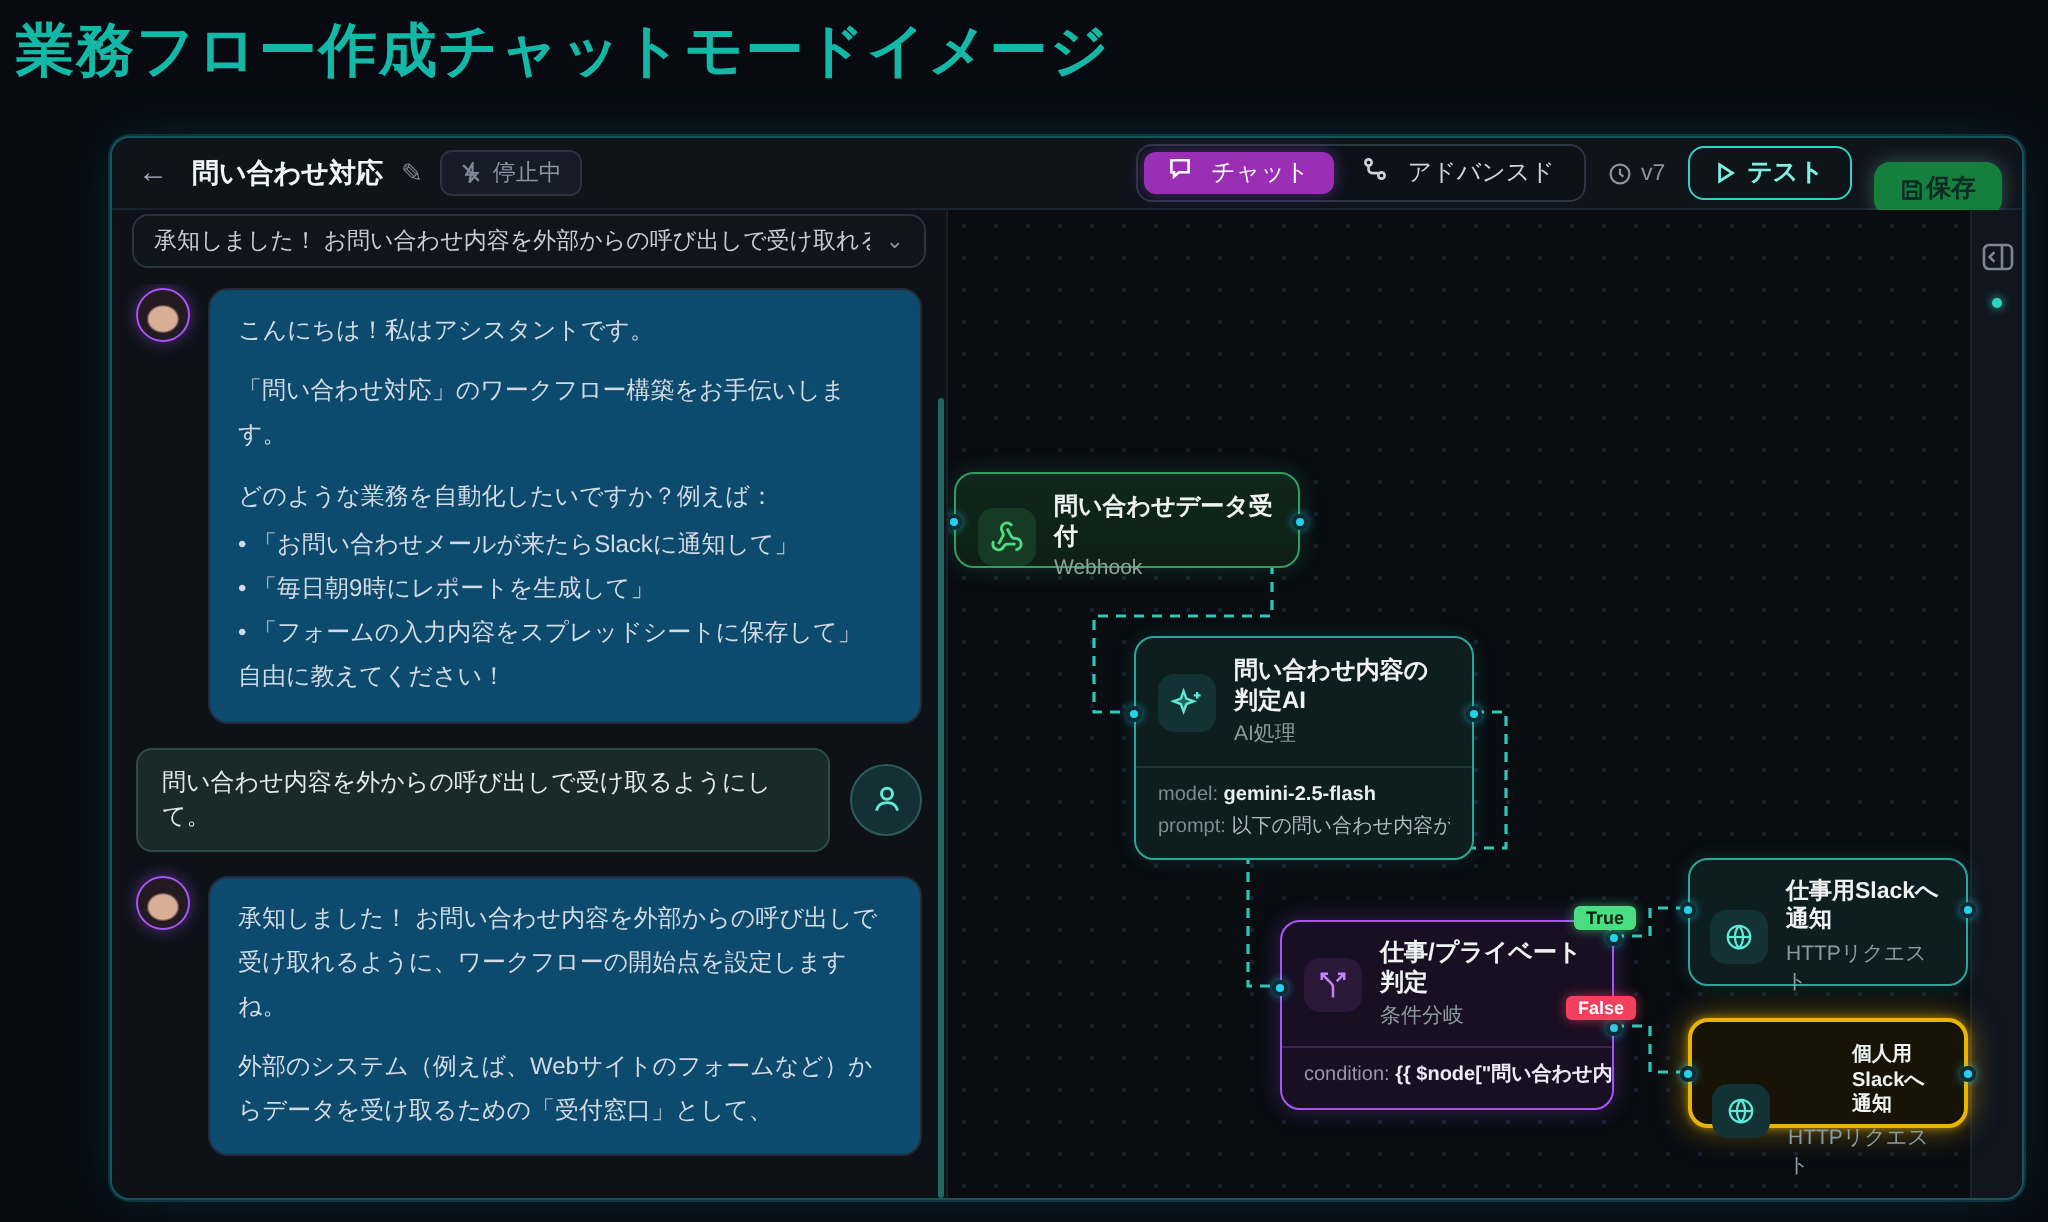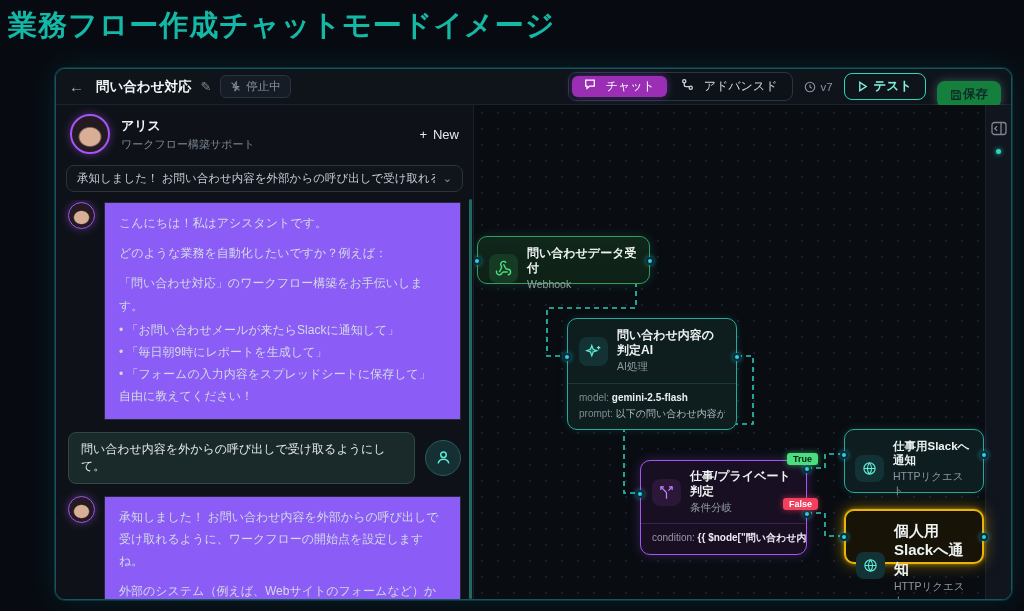--- a/index.html
+++ b/index.html
@@ -70,21 +70,21 @@
   .new-btn { margin-left:auto; display:flex; gap:6px; align-items:center; color:#e5e9f0; font-size:13px; cursor:pointer; }
   .history-bar {
     margin:2px 10px 8px; height:27px; border:1px solid #2a3340; border-radius:8px; background:#10141b;
     display:flex; align-items:center; padding:0 10px; font-size:11.5px; color:#c6cdd6; gap:8px; cursor:pointer;
   }
   .history-text { flex:1; white-space:nowrap; overflow:hidden; }
   .chevron { color:#8a94a3; font-size:11px; }
   .messages { flex:1; padding:2px 12px 0; display:flex; flex-direction:column; gap:12px; overflow:hidden; }
   .msg { display:flex; gap:9px; align-items:flex-start; }
   .bubble {
-    background:#8b5cf6; border:1px solid #242b37; border-radius:0; padding:9px 14px 11px;
+    background:#0c4a6e; border:1px solid #242b37; border-radius:10px; padding:9px 14px 11px;
     font-size:12px; line-height:1.85; color:#d3dae3; flex:1;
   }
   .bubble p + p { margin-top:8px; }
   .bubble ul { list-style:none; margin-top:2px; }
   .bubble ul li::before { content:"•  "; color:#d3dae3; }
   .msg.user { justify-content:flex-end; align-items:center; gap:10px; }
   .user-bubble {
     background:#1a2929; border:1px solid #2e4a47; border-radius:8px; padding:8px 12px;
     font-size:12px; color:#e2e8ee;
   }
@@ -199,45 +199,34 @@
             <rect x="4.5" y="8" width="5" height="4"></rect>
           </svg>
         <span>保存</span>
       </button>
     </div>
   </div>
 
   <div class="main">
 
     <div class="chat-panel">
-      <div class="chat-header">
-        <div class="avatar-alice"></div>
-        <div class="who">
-          <div class="name">アリス</div>
-          <div class="role">ワークフロー構築サポート</div>
-        </div>
-        <div class="new-btn">
-          <span>+</span>
-          <span>New</span>
-        </div>
-      </div>
 
       <div class="history-bar">
         <span class="history-text">承知しました！ お問い合わせ内容を外部からの呼び出しで受け取れるように、ワークフ</span>
         <span class="chevron">⌄</span>
       </div>
 
       <div class="messages">
 
         <div class="msg">
           <div class="avatar-alice small"></div>
           <div class="bubble">
             <p>こんにちは！私はアシスタントです。</p>
+            <p>「問い合わせ対応」のワークフロー構築をお手伝いします。</p>
             <p>どのような業務を自動化したいですか？例えば：</p>
-            <p>「問い合わせ対応」のワークフロー構築をお手伝いします。</p>
             <ul>
               <li>「お問い合わせメールが来たらSlackに通知して」</li>
               <li>「毎日朝9時にレポートを生成して」</li>
               <li>「フォームの入力内容をスプレッドシートに保存して」</li>
             </ul>
             <p>自由に教えてください！</p>
           </div>
         </div>
 
         <div class="msg user">
@@ -357,21 +346,21 @@
       <div class="node n-http2">
         <div class="node-head" style="padding:11px 10px;">
           <div class="node-icon" style="width:27px;height:27px;">
             <svg width="15" height="15" viewBox="0 0 24 24" fill="none" stroke="#5eead4" stroke-width="1.8">
                 <circle cx="12" cy="12" r="9"></circle>
                 <path d="M3 12h18"></path>
                 <path d="M12 3a14 14 0 0 1 0 18M12 3a14 14 0 0 0 0 18"></path>
               </svg>
           </div>
           <div>
-            <div class="node-title" style="font-size:15px;">個人用Slackへ通知</div>
+            <div class="node-title" style="font-size:10px;margin-left:32px;">個人用Slackへ通知</div>
             <div class="node-sub">HTTPリクエスト</div>
           </div>
         </div>
         <div class="port" style="left:-6px; top:22px;"></div>
         <div class="port" style="right:-6px; top:22px;"></div>
       </div>
 
       <div class="rail">
         <span class="collapse-btn">
           <svg width="16" height="15" viewBox="0 0 16 14" fill="none" stroke="#7d8693" stroke-width="1.3">

